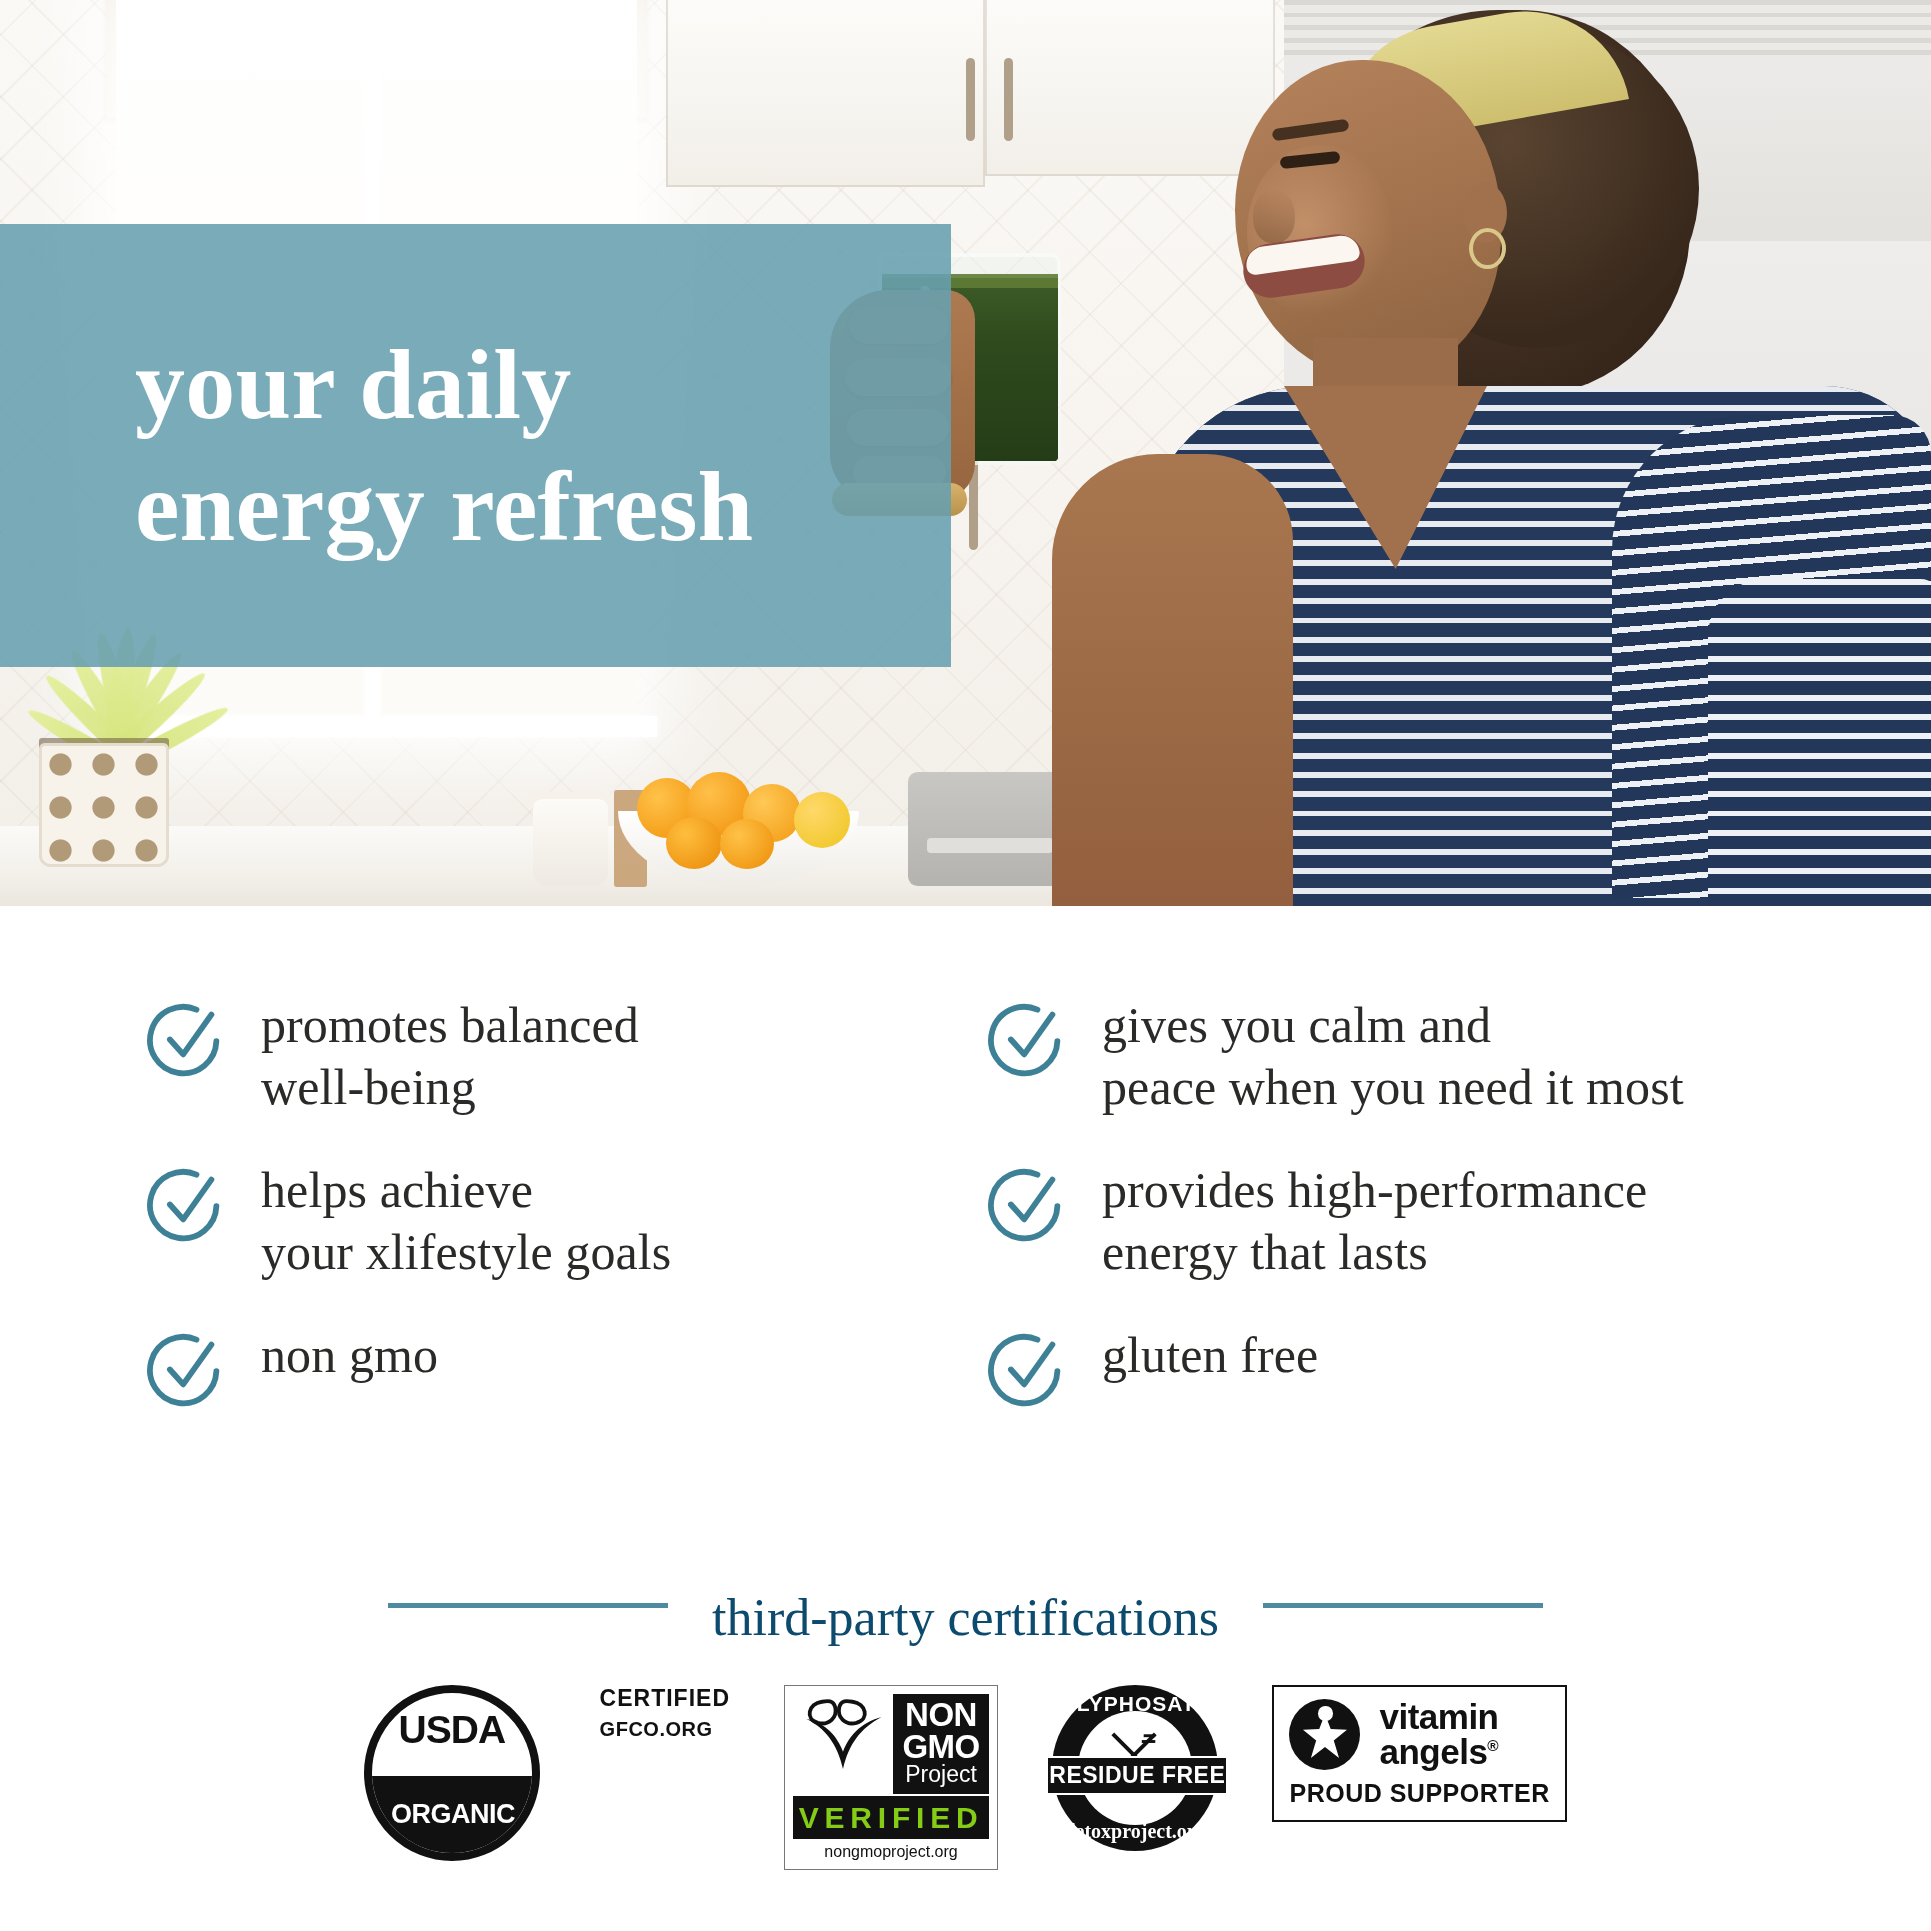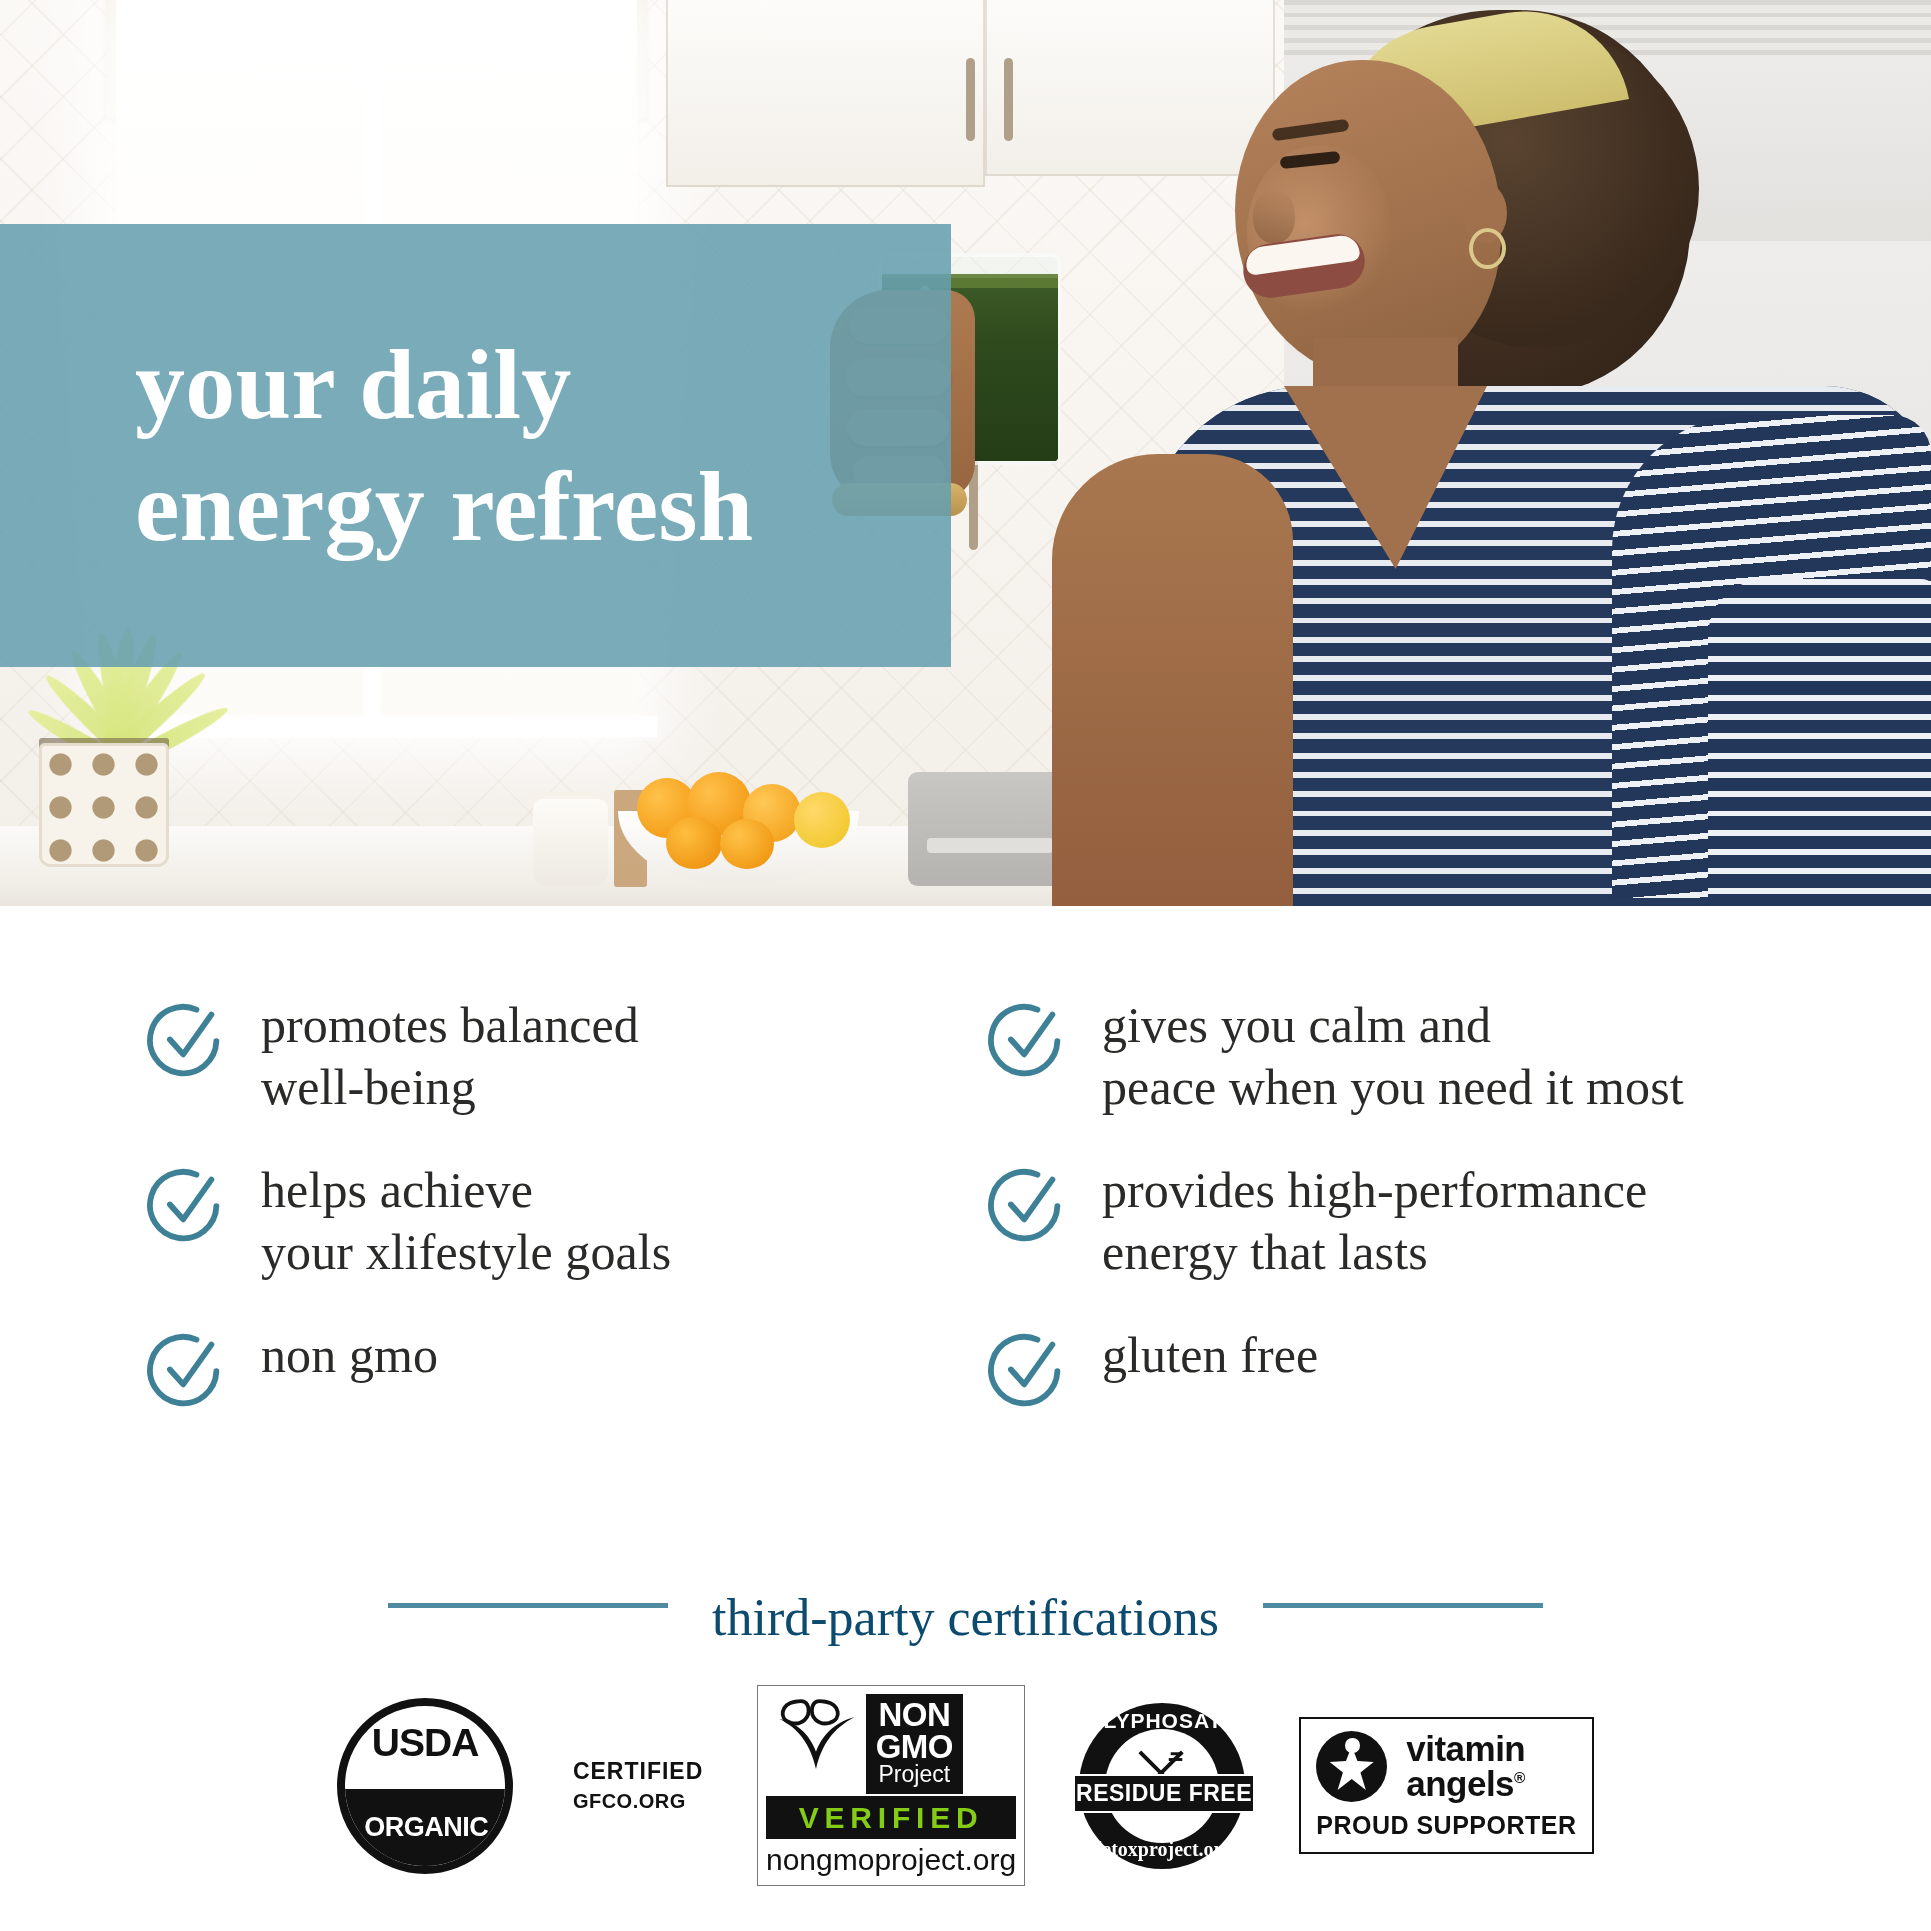--- a/index.html
+++ b/index.html
@@ -144,21 +144,21 @@
   .col-right .benefit-text{max-width:869px;}
 
   
   .cert-divider{position:absolute;left:0;top:1564px;width:1931px;
     display:flex;align-items:center;justify-content:center;gap:44px;padding:0 270px;box-sizing:border-box;}
   .rule{height:4.8px;background:#4f8ba0;flex:1 1 auto;max-width:280px;}
   .cert-title{font-size:52px;color:#0c4a6e;white-space:nowrap;margin-top:24px;}
 
   
   .badges{position:absolute;left:0;top:1685px;width:1931px;
-    display:flex;align-items:center;justify-content:center;gap:54px;}
+    display:flex;align-items:flex-start;justify-content:center;gap:54px;}
 
   .badge{display:flex;align-items:center;justify-content:center;}
 
   
   .usda{width:160px;height:160px;border-radius:50%;border:8.7px solid #111;
     position:relative;overflow:hidden;background:#fff;display:flex;flex-direction:column;align-items:center;}
   .usda-top{font-family:"Liberation Sans",sans-serif;font-weight:700;font-size:39px;letter-spacing:-1px;
     color:#111;margin-top:15.4px;}
   .usda-bot{position:absolute;left:-1.9px;top:83px;width:166px;height:77px;background:#111;
     display:flex;align-items:center;justify-content:center;}
@@ -180,21 +180,21 @@
   
   .ngmo{border:1.9px solid #777;padding:7.7px;background:#fff;}
   .ngmo-top{display:flex;}
   .ngmo-leaf{width:100px;height:77px;background:#fff;position:relative;overflow:hidden;}
   .ngmo-blk{background:#111;padding:5.8px 9.7px 7.7px 9.7px;text-align:center;}
   .ngmo-non{font-family:"Liberation Sans",sans-serif;font-weight:700;font-size:33px;color:#fff;line-height:.95;letter-spacing:-0.5px;}
   .ngmo-gmo{font-family:"Liberation Sans",sans-serif;font-weight:700;font-size:33px;color:#fff;line-height:.95;letter-spacing:-0.5px;}
   .ngmo-proj{font-family:"Liberation Sans",sans-serif;font-size:23px;color:#fff;line-height:1.05;}
   .ngmo-ver{background:#111;text-align:center;padding:4.8px 0;margin-top:1.9px;}
   .ngmo-ver span{font-family:"Liberation Sans",sans-serif;font-weight:700;font-size:30px;color:#84cc16;letter-spacing:5.8px;}
-  .ngmo-url{font-family:"Liberation Sans",sans-serif;font-size:30px;color:#111;text-align:center;margin-top:3.9px;}
+  .ngmo-url{font-family:"Liberation Sans",sans-serif;font-size:16px;color:#111;text-align:center;margin-top:3.9px;}
 
   
   .gly{width:166px;height:166px;border-radius:50%;background:#111;position:relative;
     display:flex;align-items:center;justify-content:center;}
   .gly-inner{width:114px;height:114px;border-radius:50%;background:#fff;position:relative;}
   .gly-top-text{position:absolute;left:0;top:6.8px;width:166px;text-align:center;
     font-family:"Liberation Sans",sans-serif;font-weight:700;font-size:21px;color:#fff;letter-spacing:1px;}
   .gly-band{position:absolute;left:-5.8px;top:71px;width:178px;height:35px;background:#111;
     border:2.9px solid #fff;display:flex;align-items:center;justify-content:center;}
   .gly-band span{font-family:"Liberation Sans",sans-serif;font-weight:700;font-size:23px;color:#fff;letter-spacing:0.5px;}

